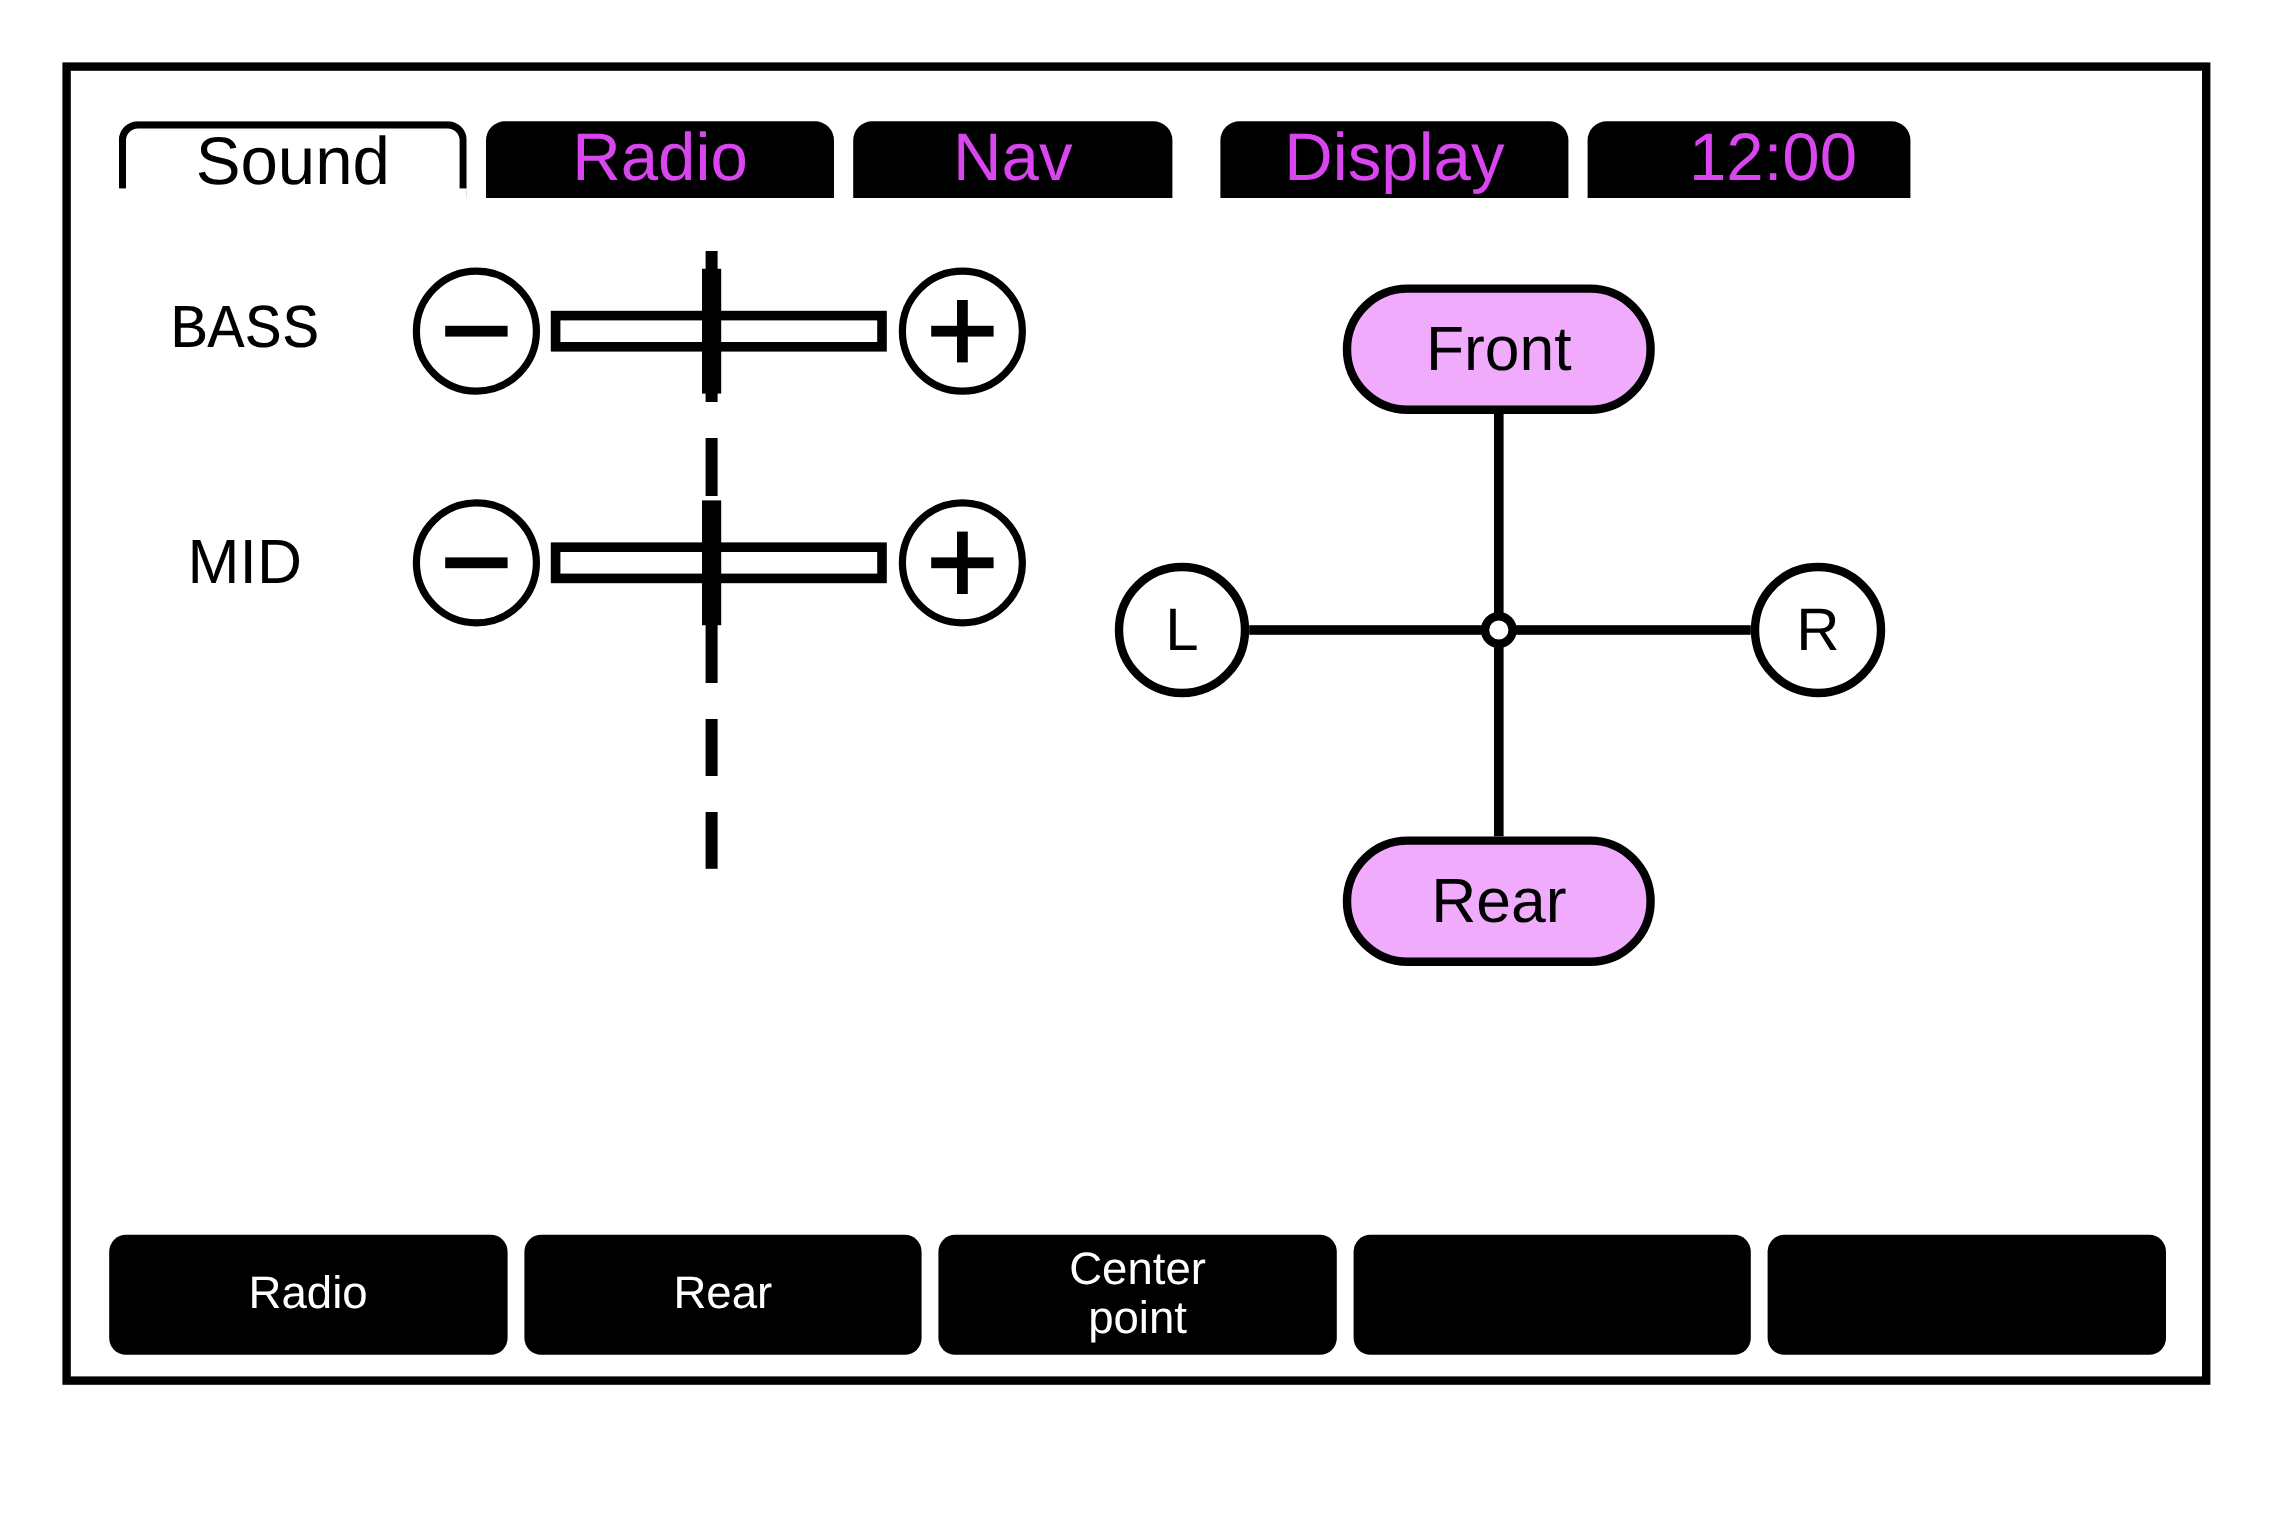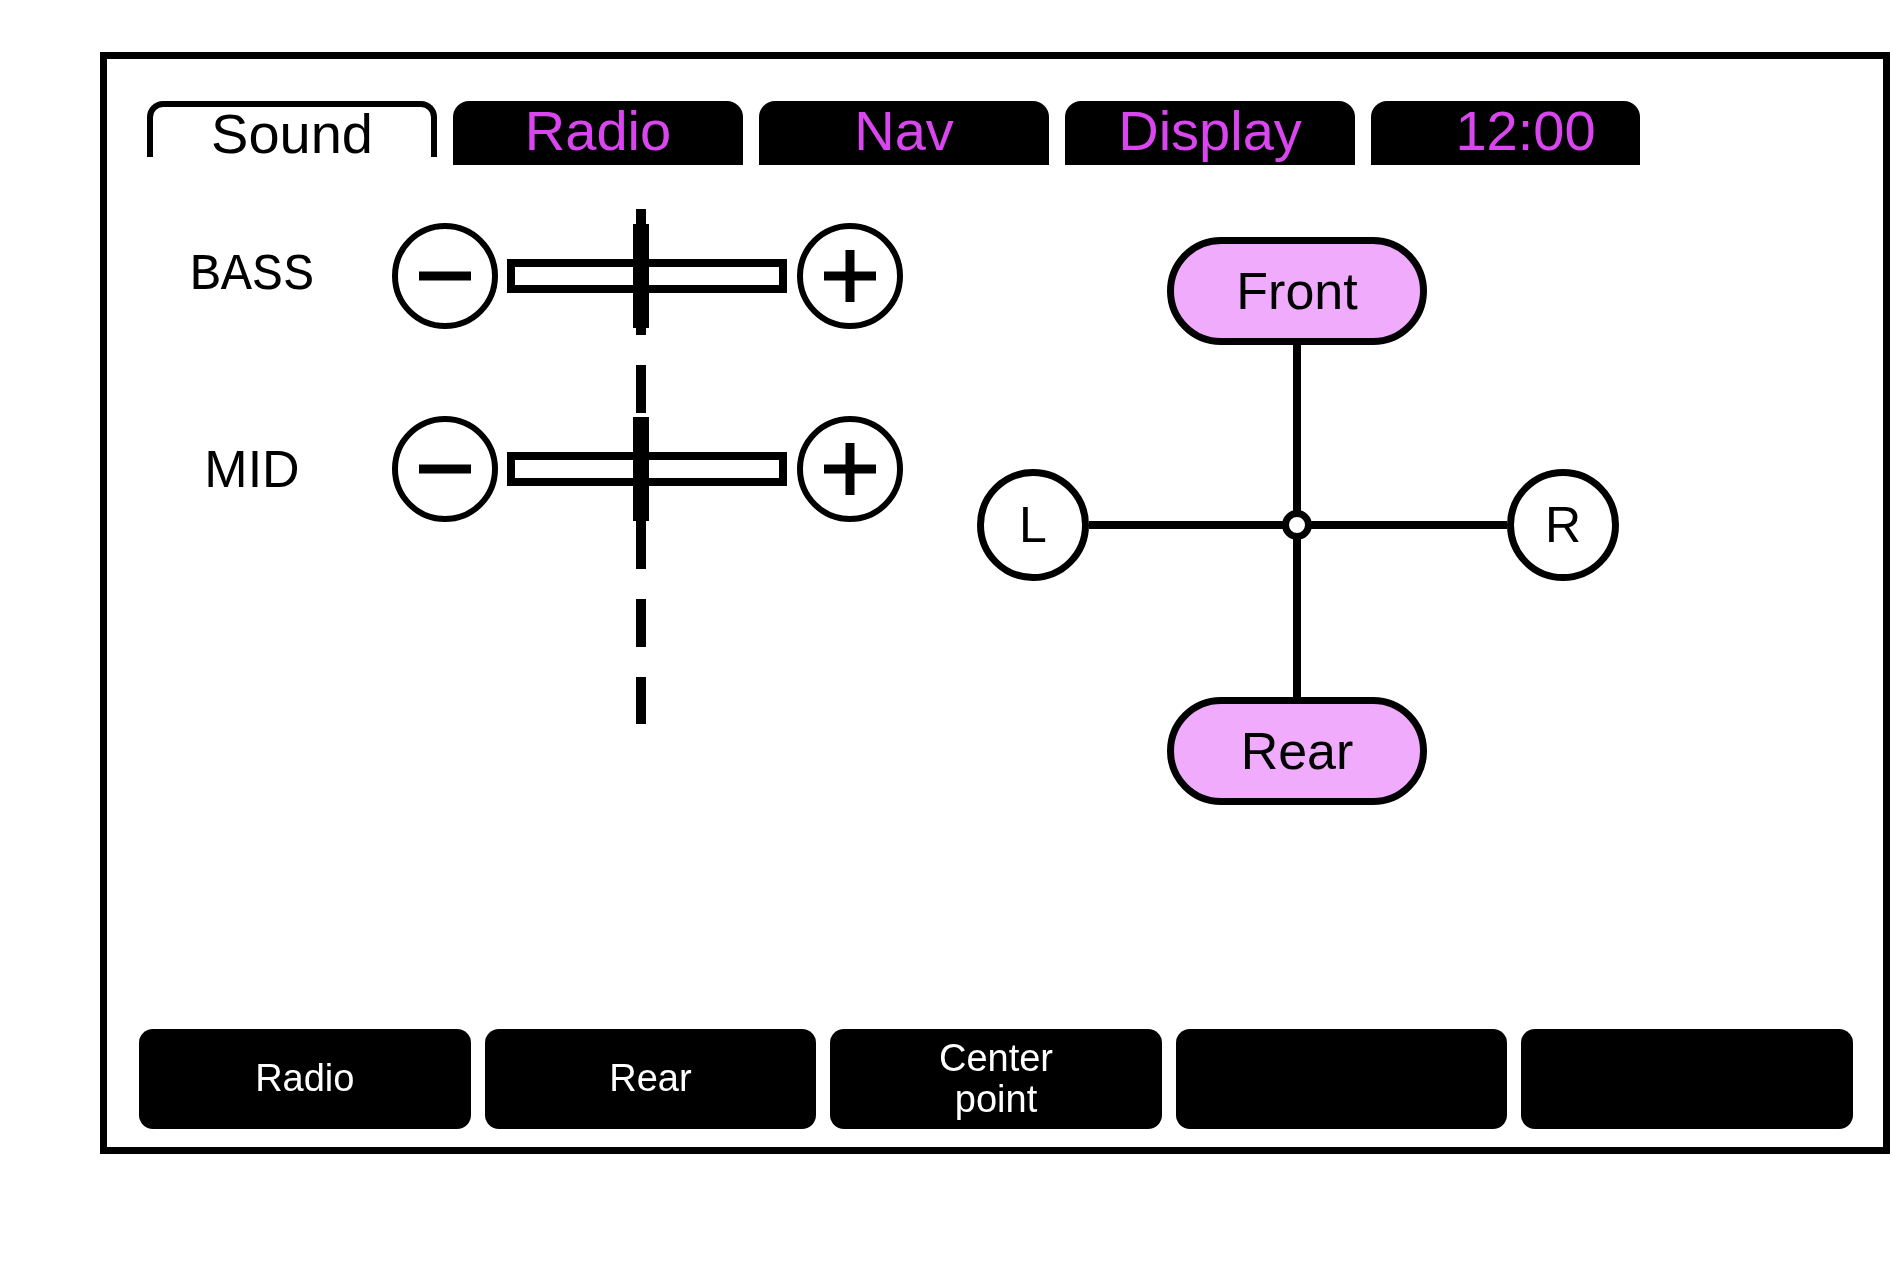--- a/index.html
+++ b/index.html
@@ -11,21 +11,20 @@
   }
 
   
   #screen-frame{
     position:absolute;
     left:52px; top:52px;
     width:1790px; height:1102px;
     border:7px solid #000;
     background:#fff;
     box-sizing:border-box;
-    margin-left:48px;
   }
 
   
   #tab-bar{
     position:absolute;
     left:0; top:0;
     width:100%; height:100px;
     box-sizing:border-box;
   }
   .tab{
@@ -239,21 +238,21 @@
   <div id="tab-bar">
 
     <div class="tab active" style="left:40px;width:290px;">
       <span>Sound</span>
     </div>
 
     <div class="tab inactive" style="left:346px;width:290px;">
       <span>Radio</span>
     </div>
 
-    <div class="tab inactive" style="left:652px;width:290px;">
+    <div class="tab inactive" style="left:652px;width:266px;">
       <span>Nav</span>
     </div>
 
     <div class="tab inactive" style="left:958px;width:290px;">
       <span>Display</span>
     </div>
 
     <div class="tab inactive" style="left:1264px;width:269px;padding-left:40px;">
       <span>12:00</span>
     </div>

